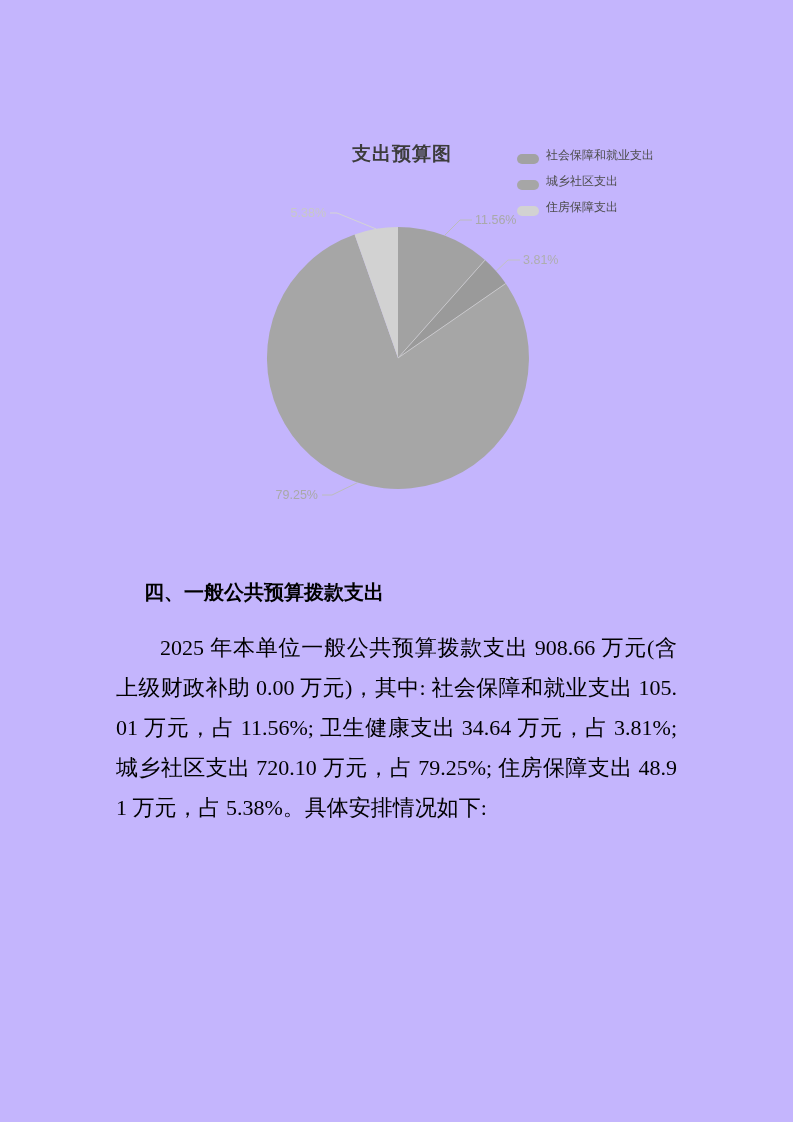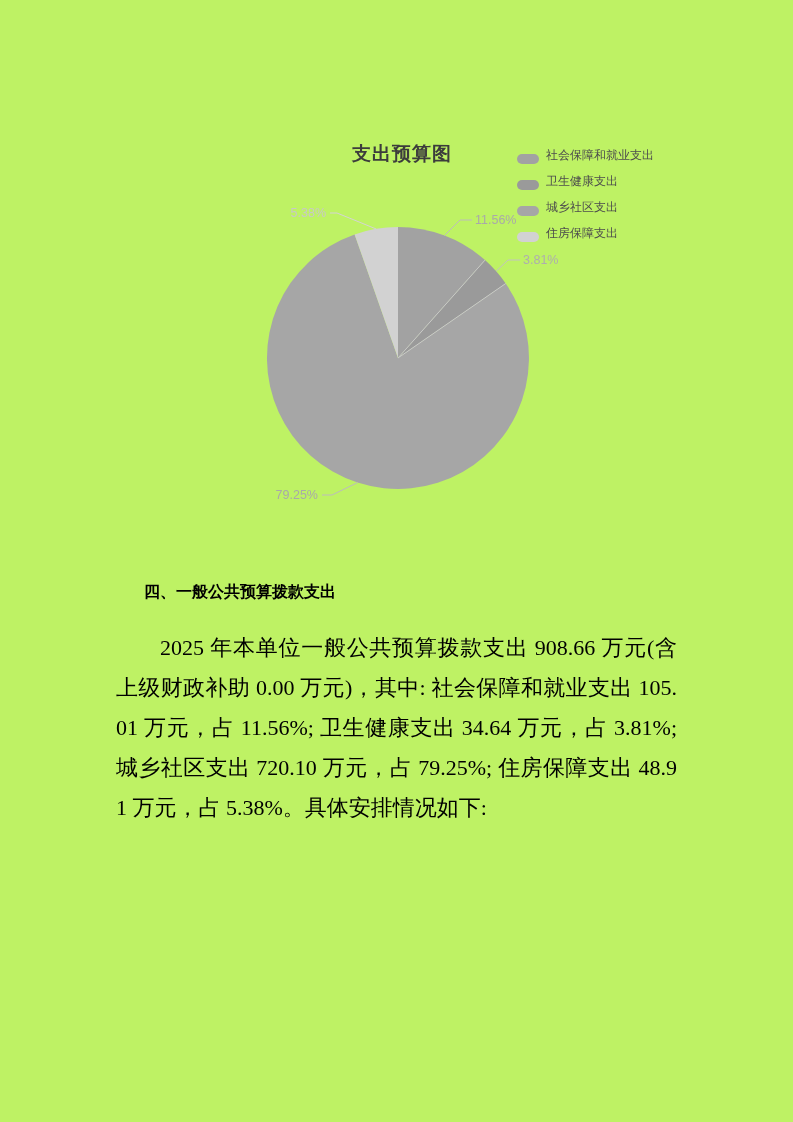--- a/index.html
+++ b/index.html
@@ -1,17 +1,17 @@
 <!DOCTYPE html>
 <html><head>
 <meta charset="utf-8">
 <style>
   html,body{margin:0;padding:0;background:#ffffff;}
   .page{
-    position:relative;width:793px;height:1122px;background:#bef264;overflow:hidden;
+    position:relative;width:793px;height:1122px;background:#c4b5fd;overflow:hidden;
     font-family:"Liberation Serif","DejaVu Serif",serif;color:#111;
   }
   
   .chart-region{position:absolute;left:180px;top:135px;width:560px;height:390px;}
   .chart-title{
     position:absolute;left:0;top:6px;width:444px;text-align:center;
     font-family:"Liberation Sans","DejaVu Sans",sans-serif;
     font-weight:bold;font-size:19px;color:#3c3c3c;letter-spacing:1px;
   }
   .chart-legend{position:absolute;left:337px;top:3px;}
@@ -20,21 +20,21 @@
   .legend-label{
     margin-left:7px;font-family:"Liberation Sans","DejaVu Sans",sans-serif;
     font-size:12px;color:#4d4d4d;white-space:nowrap;
   }
   .pie-svg{position:absolute;left:0;top:0;}
   .pie-svg text{font-family:"Liberation Sans","DejaVu Sans",sans-serif;font-size:12.5px;}
   
   .textblock{position:absolute;left:100px;top:572px;width:593px;}
   .section-heading{
     font-family:"Liberation Sans","DejaVu Sans",sans-serif;
-    font-weight:bold;font-size:16px;line-height:40px;color:#000;
+    font-weight:bold;font-size:20px;line-height:40px;color:#000;
     text-indent:44px;white-space:nowrap;
   }
   .para{
     margin:16px;font-size:22px;line-height:40px;text-align:justify;
     text-indent:44px;color:#000;word-break:break-all;
   }
   .para b{font-weight:bold;}
 </style>
 </head>
 <body>
@@ -58,24 +58,20 @@
         <text x="138" y="364" text-anchor="end" fill="#a9a9a9">79.25%</text>
         <polyline points="196.0,93.9 157,78 150,78" fill="none" stroke="#d4d4d4" stroke-width="1"></polyline>
         <text x="146" y="82" text-anchor="end" fill="#c8c8c8">5.38%</text>
       </svg>
     <div class="chart-legend" id="chart-legend">
         <div class="legend-row">
           <span class="legend-swatch" style="background: rgb(162, 162, 162);"></span>
           <span class="legend-label">社会保障和就业支出</span>
         </div>
         <div class="legend-row">
-          <span class="legend-swatch" style="background: rgb(154, 154, 154);"></span>
-          <span class="legend-label">卫生健康支出</span>
-        </div>
-        <div class="legend-row">
           <span class="legend-swatch" style="background: rgb(166, 166, 166);"></span>
           <span class="legend-label">城乡社区支出</span>
         </div>
         <div class="legend-row">
           <span class="legend-swatch" style="background: rgb(210, 210, 210);"></span>
           <span class="legend-label">住房保障支出</span>
         </div>
       </div>
   </div>
 

